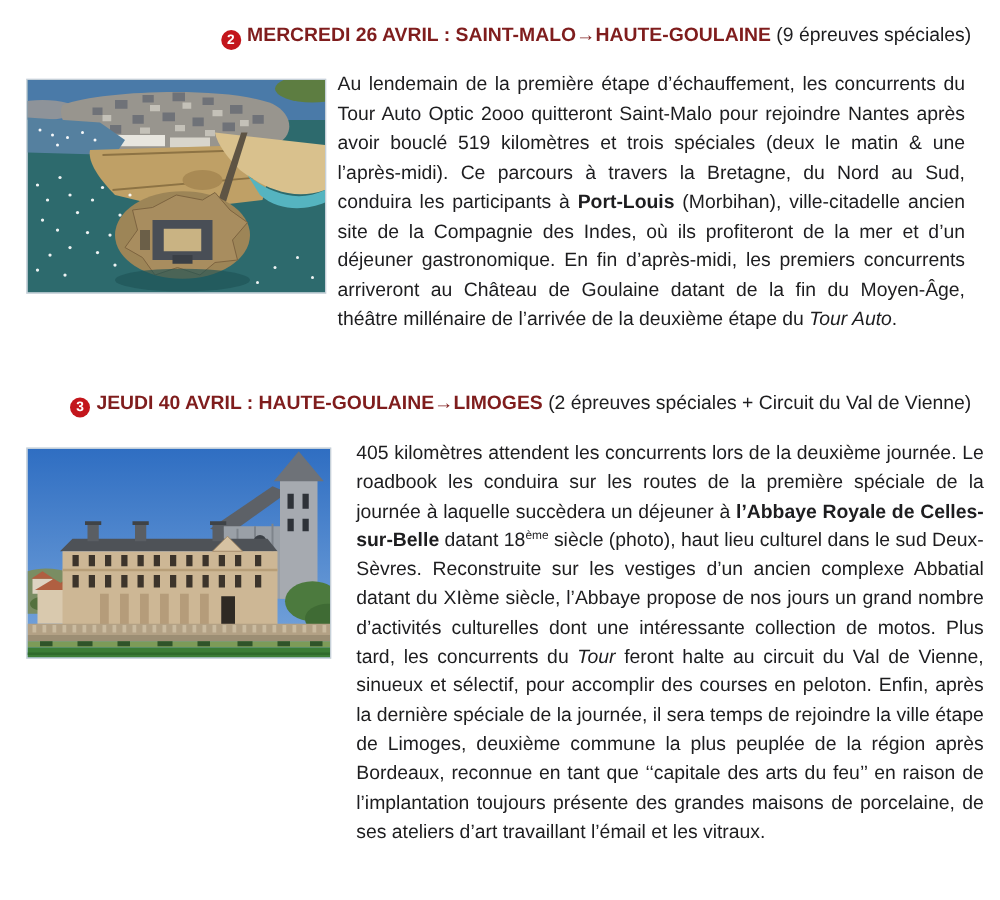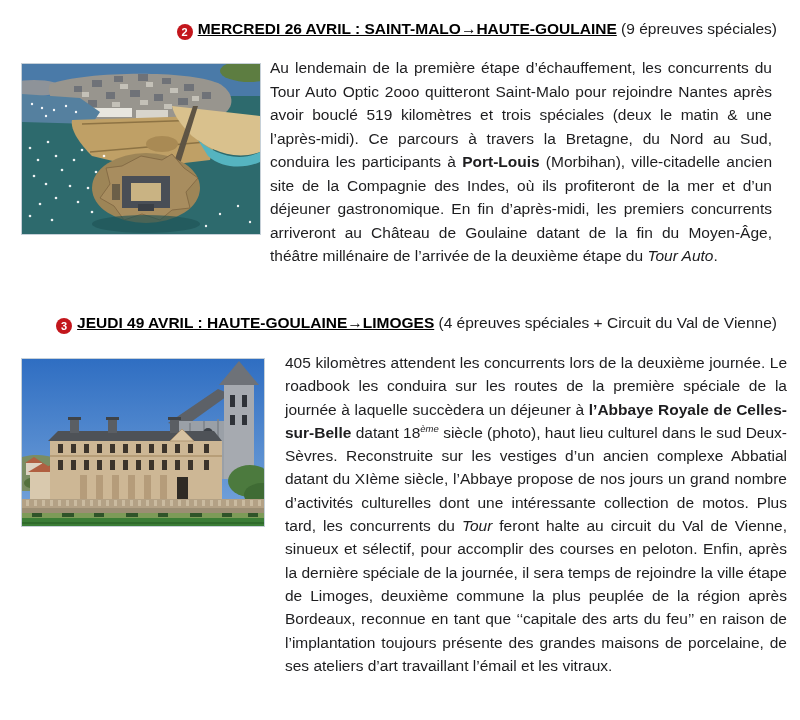--- a/index.html
+++ b/index.html
@@ -2,38 +2,38 @@
 <html><head>
 <meta charset="utf-8">
 <style>
   html,body{margin:0;padding:0;background:#ffffff;}
   body{width:800px;height:720px;overflow:hidden;position:relative;
        font-family:"Liberation Sans",sans-serif;color:#1d1d1f;}
   .page{position:absolute;inset:0;background:#ffffff;}
 
   .heading{position:absolute;left:15px;width:762px;text-align:right;
            font-size:15.5px;line-height:24px;white-space:nowrap;}
-  .heading-red{color:#000000;font-weight:700;text-decoration:underline;}
+  .heading-red{color:#7f1d1d;font-weight:700;}
   .heading-black{color:#1d1d1f;font-weight:400;}
   .badge{display:inline-flex;width:16px;height:16px;border-radius:50%;
          background:#c3161c;color:#ffffff;font-weight:700;font-size:11px;
          align-items:center;justify-content:center;margin-right:5px;
          vertical-align:-2px;line-height:16px;}
 
   .photo{position:absolute;border:1px solid #c6d0d8;box-sizing:content-box;
          background:#dfe7ee;}
   .photo svg{display:block;width:100%;height:100%;}
 
   .para{position:absolute;width:502px;text-align:justify;
         font-size:15.5px;color:#1d1d1f;}
   #para-1{left:270px;top:56px;line-height:23.5px;}
   #para-2{left:285px;top:351px;line-height:23.3px;}
   .para .b{font-weight:700;}
   .para .i{font-style:italic;}
-  .para sup{font-size:9.5px;line-height:0;vertical-align:super;font-style:italic;}
+  .para sup{font-size:9.5px;line-height:0;vertical-align:super;}
 
   #heading-1{top:17px;}
   #heading-2{top:311px;}
   #photo-1{left:21px;top:63px;width:238px;height:170px;}
   #photo-2{left:21px;top:358px;width:242px;height:167px;}
 </style>
 </head>
 <body>
 
 <div class="page">
@@ -136,21 +136,21 @@
           <circle cx="216" cy="142" r="1.2"></circle>
         <circle cx="228" cy="158" r="1.2"></circle>
           <circle cx="184" cy="162" r="1.2"></circle>
       </g>
     </svg>
   </div>
 
   <div class="para" id="para-1"><span>Au lendemain de la première étape d’échauffement, les concurrents du Tour Auto Optic 2ooo quitteront Saint-Malo pour rejoindre Nantes après avoir bouclé 519 kilomètres et trois spéciales (deux le matin &amp; une l’après-midi). Ce parcours à travers la Bretagne, du Nord au Sud, conduira les participants à </span><span class="b">Port-Louis</span><span> (Morbihan), ville-citadelle ancien site de la Compagnie des Indes, où ils profiteront de la mer et d’un déjeuner gastronomique. En fin d’après-midi, les premiers concurrents arriveront au Château de Goulaine datant de la fin du Moyen-Âge, théâtre millénaire de l’arrivée de la deuxième étape du </span><span class="i">Tour Auto</span><span>.</span></div>
 
   <div class="heading" id="heading-2">
-    <span class="badge">3</span><span class="heading-red">JEUDI 49 AVRIL : HAUTE-GOULAINE→LIMOGES</span><span class="heading-black"> (4 épreuves spéciales + Circuit du Val de Vienne)</span>
+    <span class="badge">3</span><span class="heading-red">JEUDI 40 AVRIL : HAUTE-GOULAINE→LIMOGES</span><span class="heading-black"> (2 épreuves spéciales + Circuit du Val de Vienne)</span>
   </div>
 
   <div class="photo" id="photo-2">
     <svg viewBox="0 0 242 167" preserveAspectRatio="none">
       <defs>
         <linearGradient id="sky2" x1="0" y1="0" x2="0" y2="1">
           <stop offset="0" stop-color="#2f6ec2"></stop>
           <stop offset="1" stop-color="#7aa7dc"></stop>
         </linearGradient>
       </defs>

